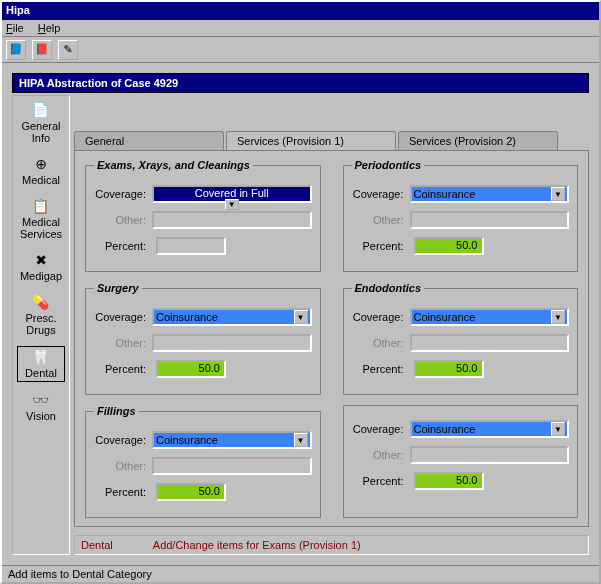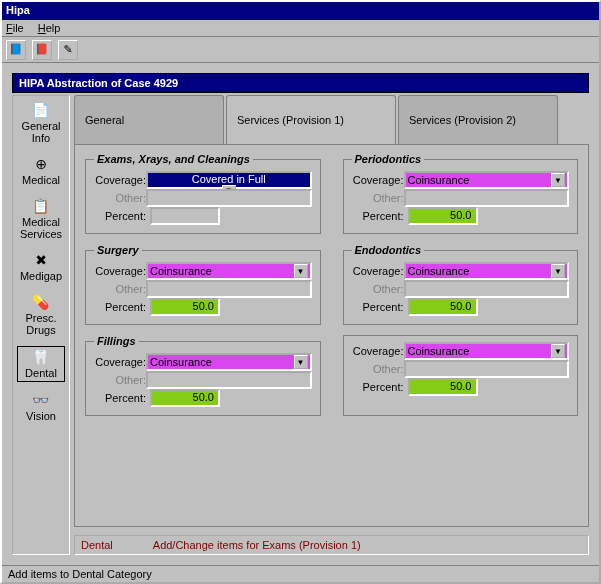--- a/index.html
+++ b/index.html
@@ -12,31 +12,31 @@
 .toolbar span { width: 20px; height: 20px; border: 1px outset #fff; display: inline-flex; align-items: center; justify-content: center; }
 .content { padding: 10px; flex: 1; display: flex; flex-direction: column; }
 .sub-title { background: #000080; color: #fff; padding: 3px 6px; font-weight: bold; border: 1px solid #000; }
 .main-row { display: flex; flex: 1; margin-top: 2px; }
 .leftnav { width: 58px; display: flex; flex-direction: column; align-items: center; gap: 8px; padding-top: 4px; border: 1px inset #fff; margin-right: 4px; background: #c0c0c0; }
 .nav-item { display: flex; flex-direction: column; align-items: center; gap: 2px; width: 48px; padding: 2px; text-align: center; }
 .nav-item.sel { border: 1px solid #000; }
 .nav-icon { width: 16px; height: 16px; display: inline-flex; align-items: center; justify-content: center; font-size: 14px; }
 .right-panel { flex: 1; display: flex; flex-direction: column; }
 .tabs { display: flex; }
-.tab { border: 1px solid #808080; border-bottom: none; padding: 18px 10px; background: #c0c0c0; border-radius: 3px 3px 0 0; margin-right: 2px; }
+.tab { border: 1px solid #808080; border-bottom: none; padding: 3px 10px; background: #c0c0c0; border-radius: 3px 3px 0 0; margin-right: 2px; margin-top: 36px; }
 .tab.active { background: #c0c0c0; position: relative; top: 0; }
 .tab.inactive { background: #b0b0b0; }
 .tab-body { border: 1px solid #808080; flex: 1; padding: 8px; background: #c0c0c0; }
 .grid { display: grid; grid-template-columns: 1fr 1fr; gap: 10px 18px; }
 fieldset { border: 1px solid #808080; padding: 6px 8px 8px; }
 legend { font-style: italic; font-weight: bold; padding: 0 3px; }
-.row { display: flex; align-items: center; margin: 0 0; }
+.row { display: flex; align-items: center; margin: 8px 0; gap: 6px; }
 .lbl { width: 52px; text-align: right; }
 .lbl.dim { color: #808080; }
-.select { flex: 1; height: 18px; border: 2px inset #fff; background: #d946ef; padding: 0 2px; display: flex; align-items: center; justify-content: space-between; }
+.select { flex: 1; height: 18px; border: 2px inset #fff; background: #3b82f6; padding: 0 2px; display: flex; align-items: center; justify-content: space-between; }
 .select.hl { background: #000080; color: #fff; flex-direction: column; }
 .select .arrow { width: 14px; height: 14px; background: #c0c0c0; border: 1px outset #fff; display: inline-flex; align-items: center; justify-content: center; font-size: 8px; color: #000; }
 .txt { flex: 1; height: 18px; border: 2px inset #fff; background: #c0c0c0; }
 .num { width: 70px; height: 18px; border: 2px inset #fff; background: #84cc16; text-align: right; padding: 0 4px; margin-left: 4px; }
 .num.dim { background: #c0c0c0; }
 .status-inner { border: 1px inset #fff; padding: 3px 6px; margin-top: 8px; color: #800000; display: flex; gap: 40px; }
 .statusbar { border-top: 1px solid #808080; padding: 2px 6px; background: #c0c0c0; }
 </style>
 </head>
 <body>

